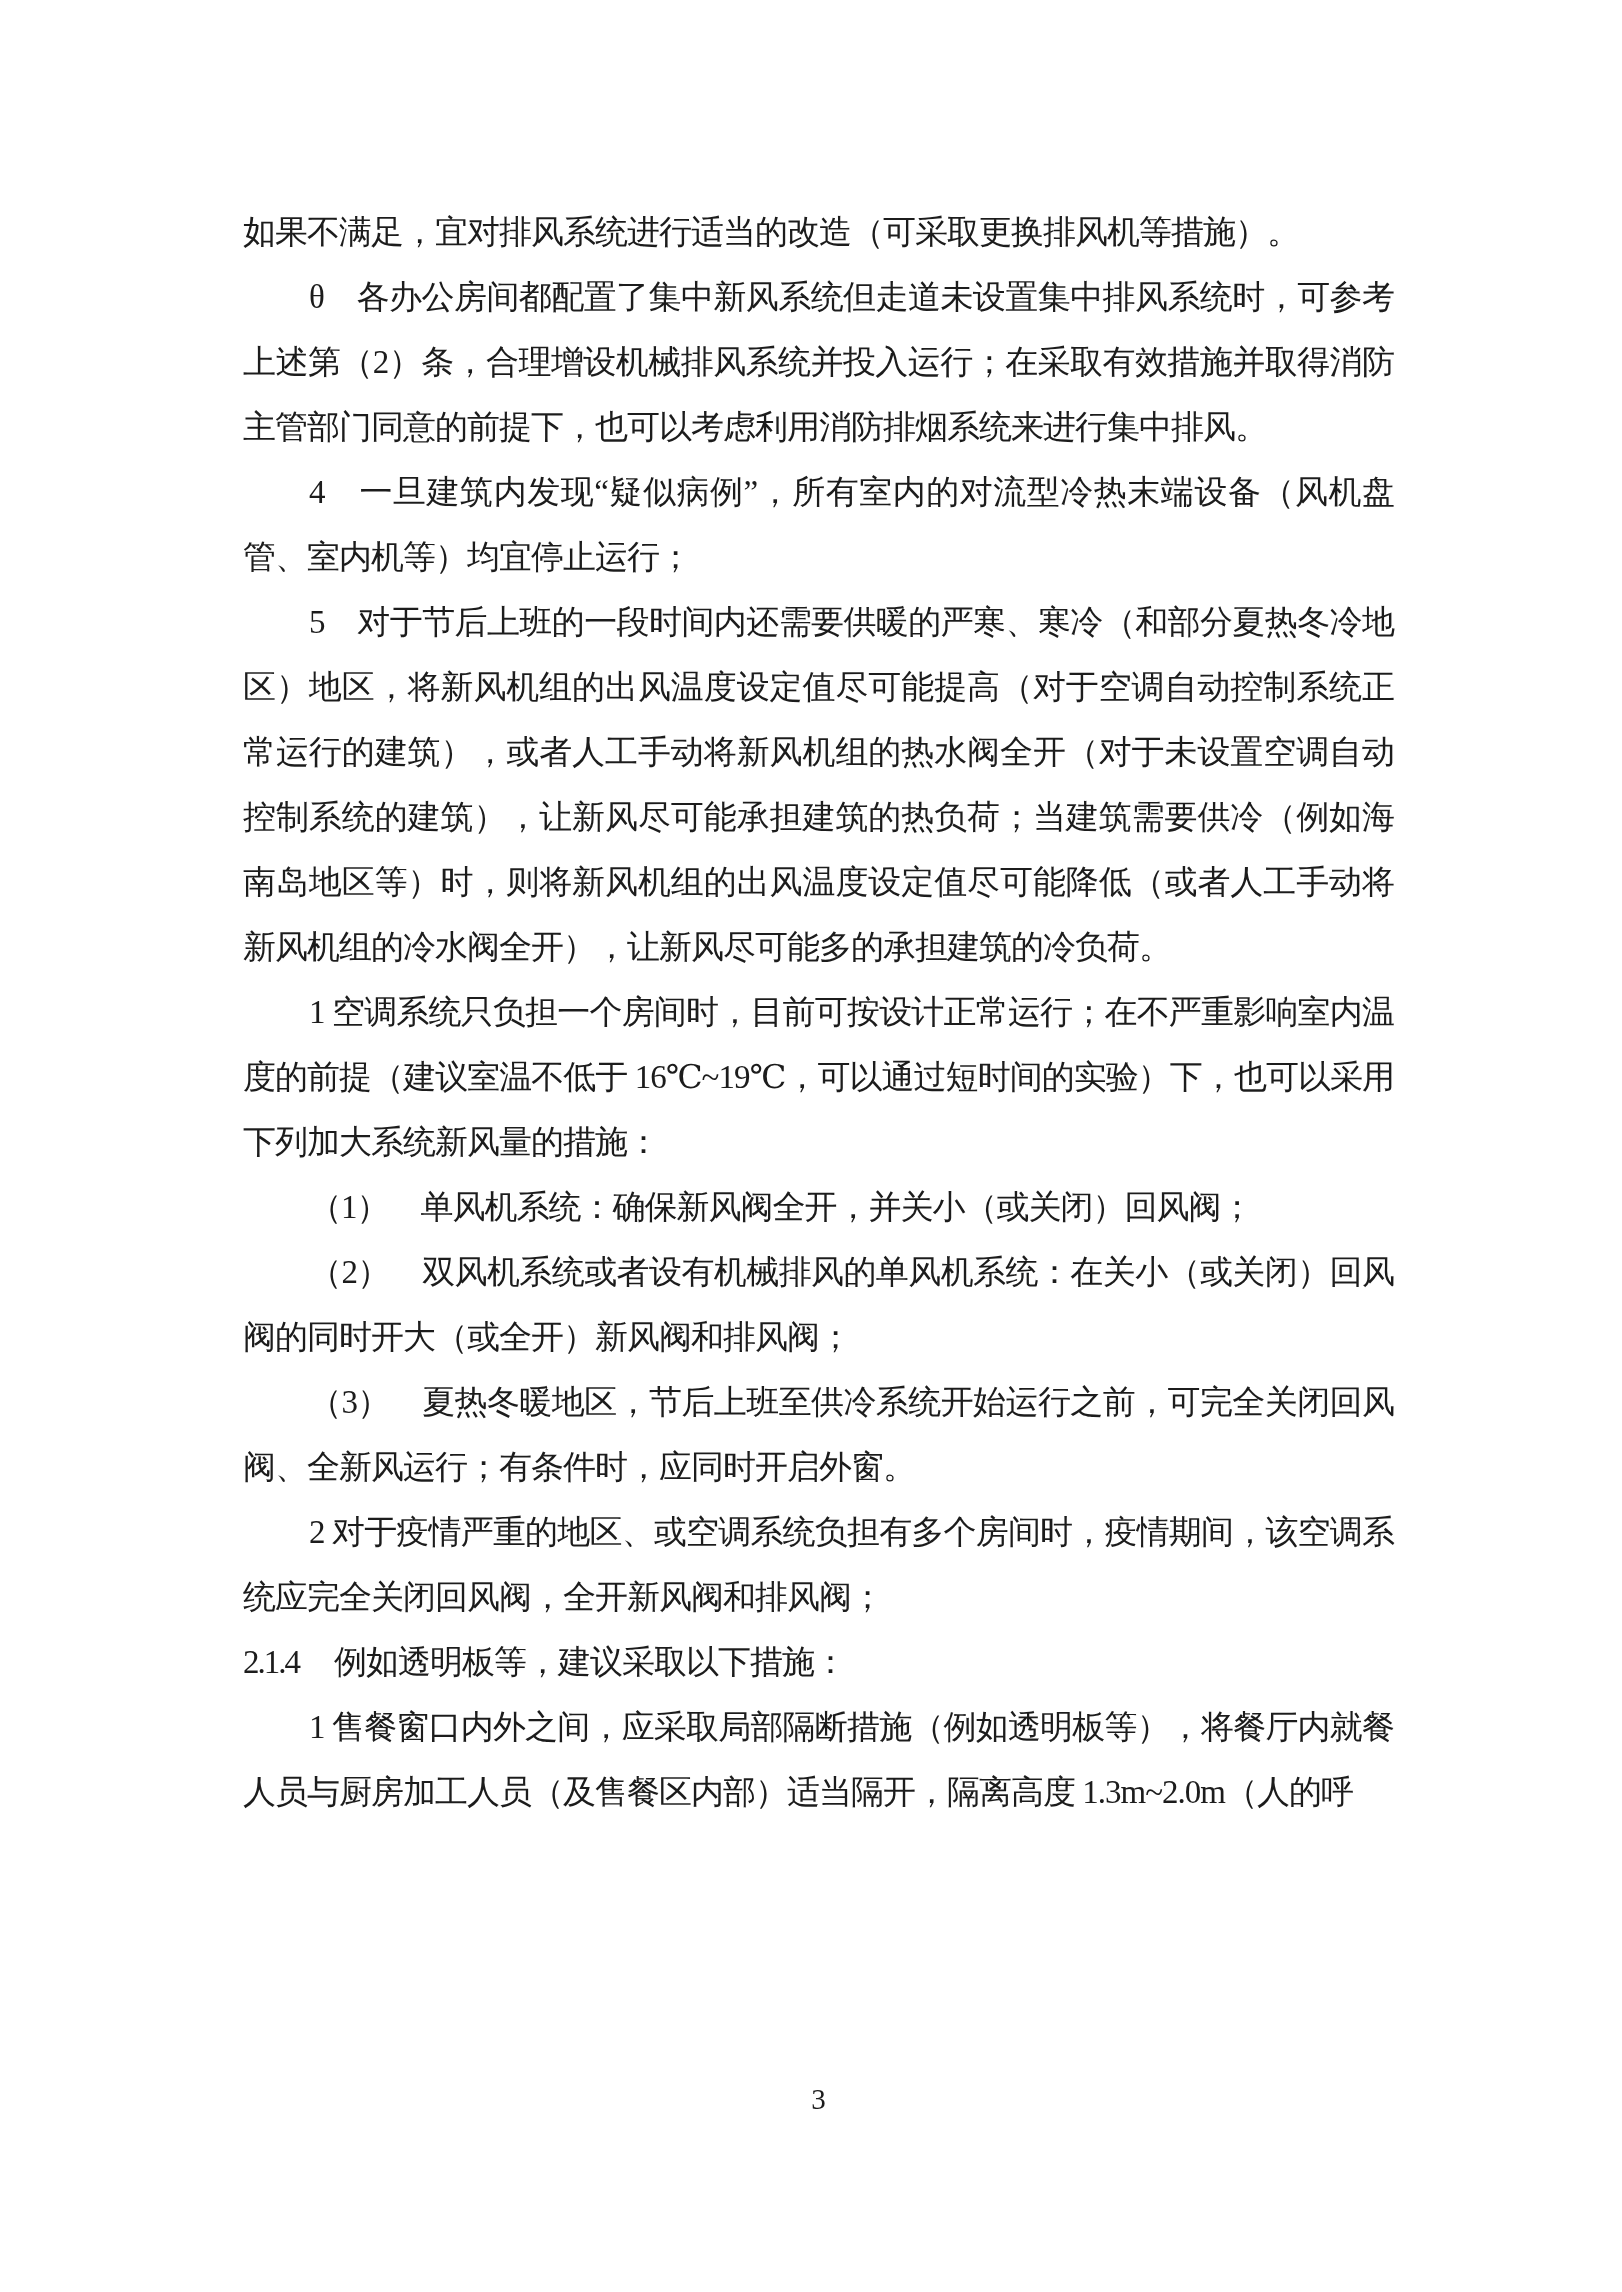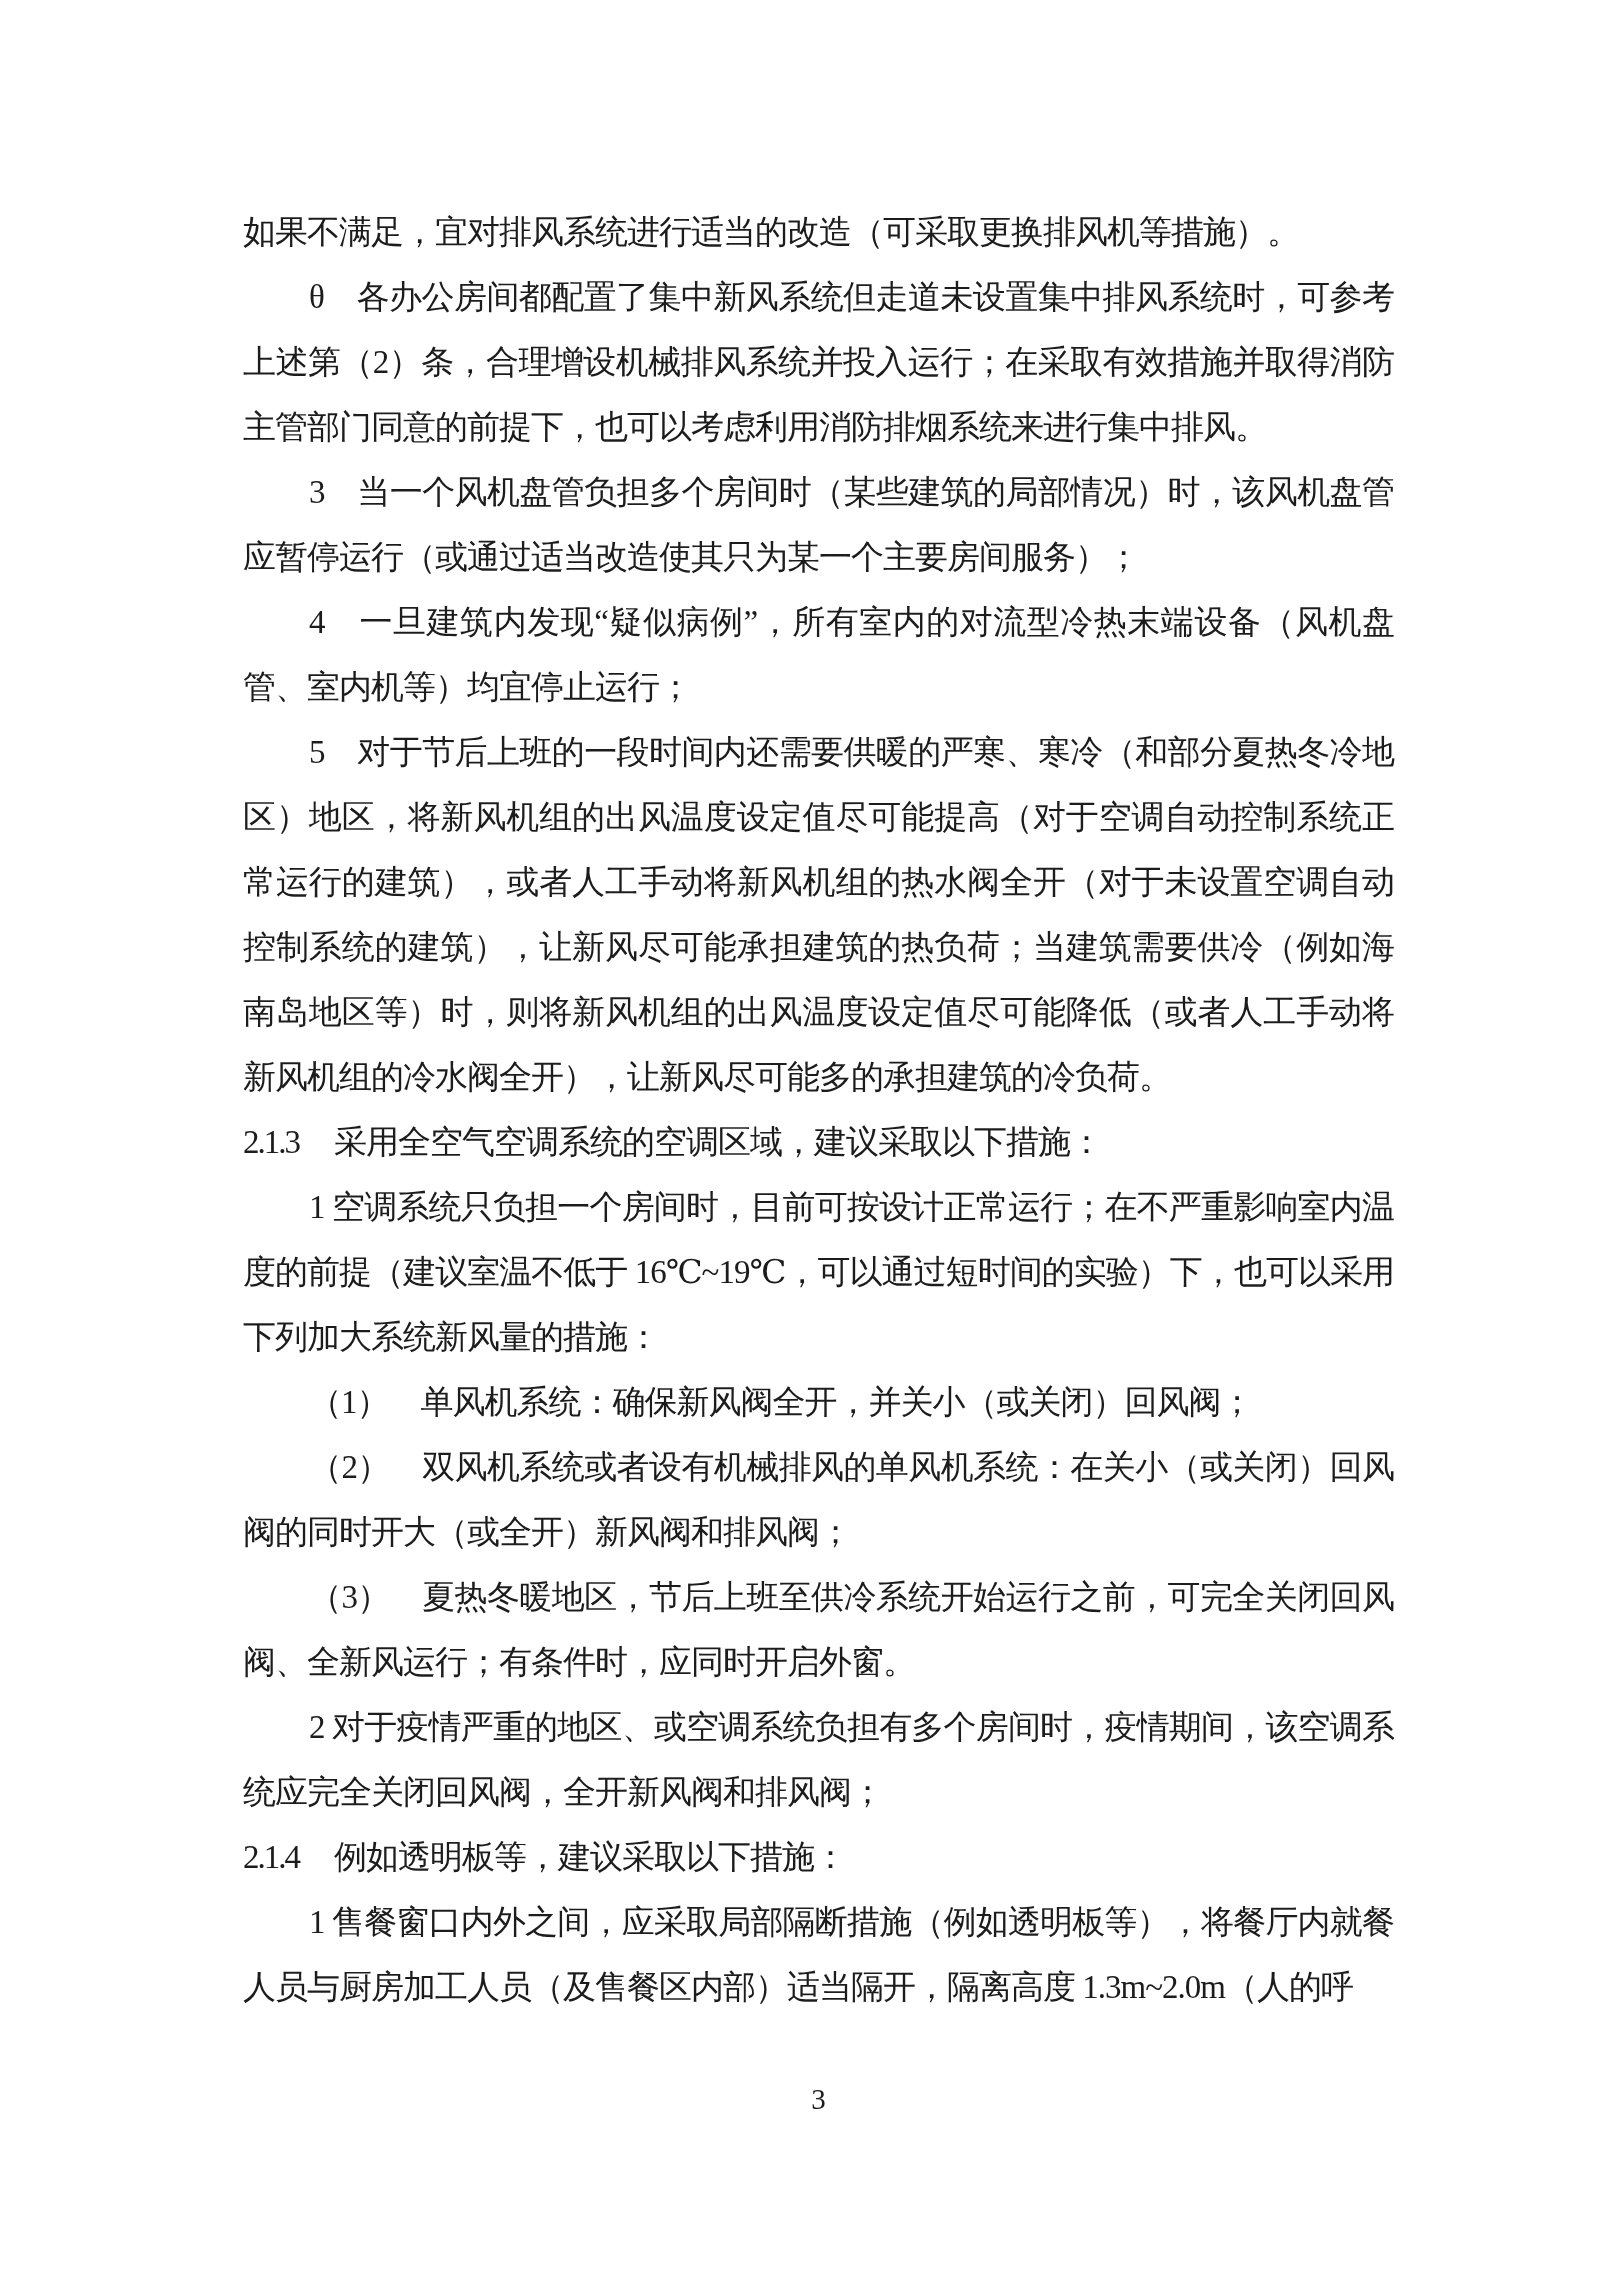--- a/index.html
+++ b/index.html
@@ -46,29 +46,25 @@
 </head>
 <body>
 
 <div class="page">
   <div class="text-block">
 
     <p class="para">如果不满足，宜对排风系统进行适当的改造（可采取更换排风机等措施）。</p>
 
     <p class="para indent">θ　各办公房间都配置了集中新风系统但走道未设置集中排风系统时，可参考上述第（2）条，合理增设机械排风系统并投入运行；在采取有效措施并取得消防主管部门同意的前提下，也可以考虑利用消防排烟系统来进行集中排风。</p>
 
-    <p class="para indent">3　当一个风机盘管负担多个房间时（某些建筑的局部情况）时，该风机盘管应暂停运行（或通过适当改造使其只为某一个主要房间服务）；</p>
 
     <p class="para indent">4　一旦建筑内发现“疑似病例”，所有室内的对流型冷热末端设备（风机盘管、室内机等）均宜停止运行；</p>
 
     <p class="para indent">5　对于节后上班的一段时间内还需要供暖的严寒、寒冷（和部分夏热冬冷地区）地区，将新风机组的出风温度设定值尽可能提高（对于空调自动控制系统正常运行的建筑），或者人工手动将新风机组的热水阀全开（对于未设置空调自动控制系统的建筑），让新风尽可能承担建筑的热负荷；当建筑需要供冷（例如海南岛地区等）时，则将新风机组的出风温度设定值尽可能降低（或者人工手动将新风机组的冷水阀全开），让新风尽可能多的承担建筑的冷负荷。</p>
 
-    <p class="para">
-      <span class="sec-num">2.1.3</span><span>采用全空气空调系统的空调区域，建议采取以下措施：</span>
-    </p>
 
     <p class="para indent">1 空调系统只负担一个房间时，目前可按设计正常运行；在不严重影响室内温度的前提（建议室温不低于 16℃~19℃，可以通过短时间的实验）下，也可以采用下列加大系统新风量的措施：</p>
 
     <p class="para indent">（1）　单风机系统：确保新风阀全开，并关小（或关闭）回风阀；</p>
 
     <p class="para indent">（2）　双风机系统或者设有机械排风的单风机系统：在关小（或关闭）回风阀的同时开大（或全开）新风阀和排风阀；</p>
 
     <p class="para indent">（3）　夏热冬暖地区，节后上班至供冷系统开始运行之前，可完全关闭回风阀、全新风运行；有条件时，应同时开启外窗。</p>
 
     <p class="para indent">2 对于疫情严重的地区、或空调系统负担有多个房间时，疫情期间，该空调系统应完全关闭回风阀，全开新风阀和排风阀；</p>

